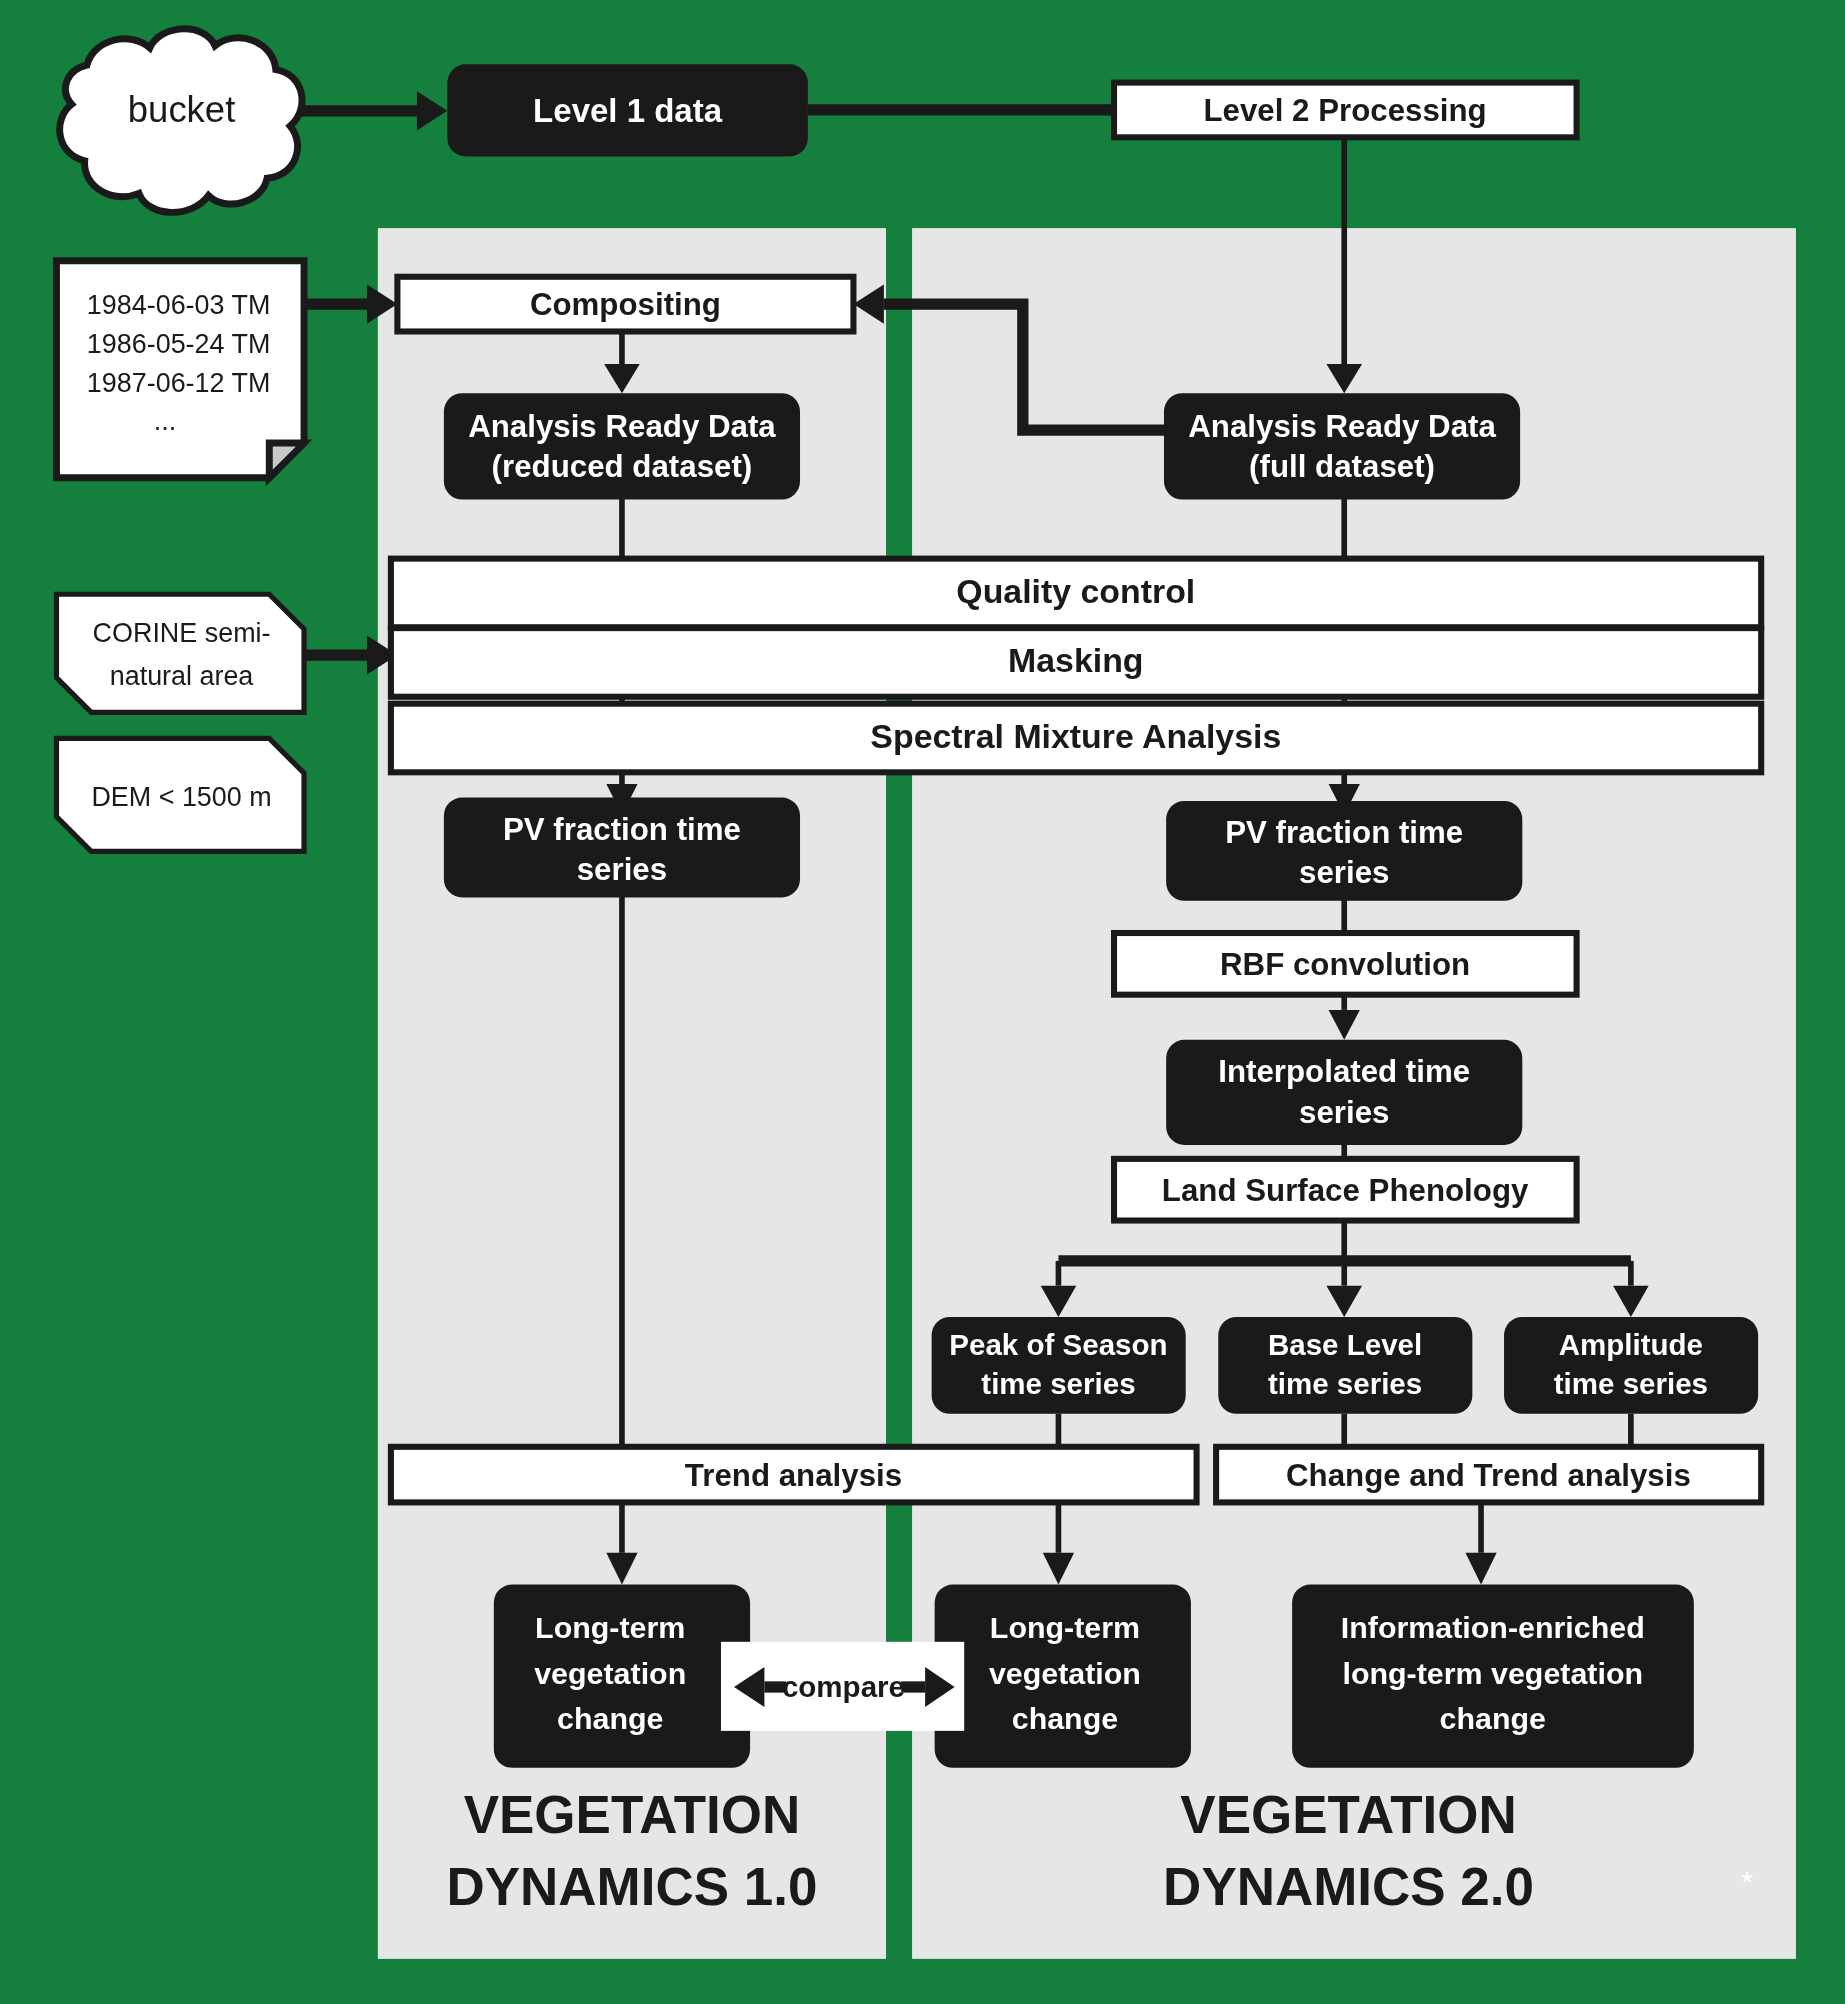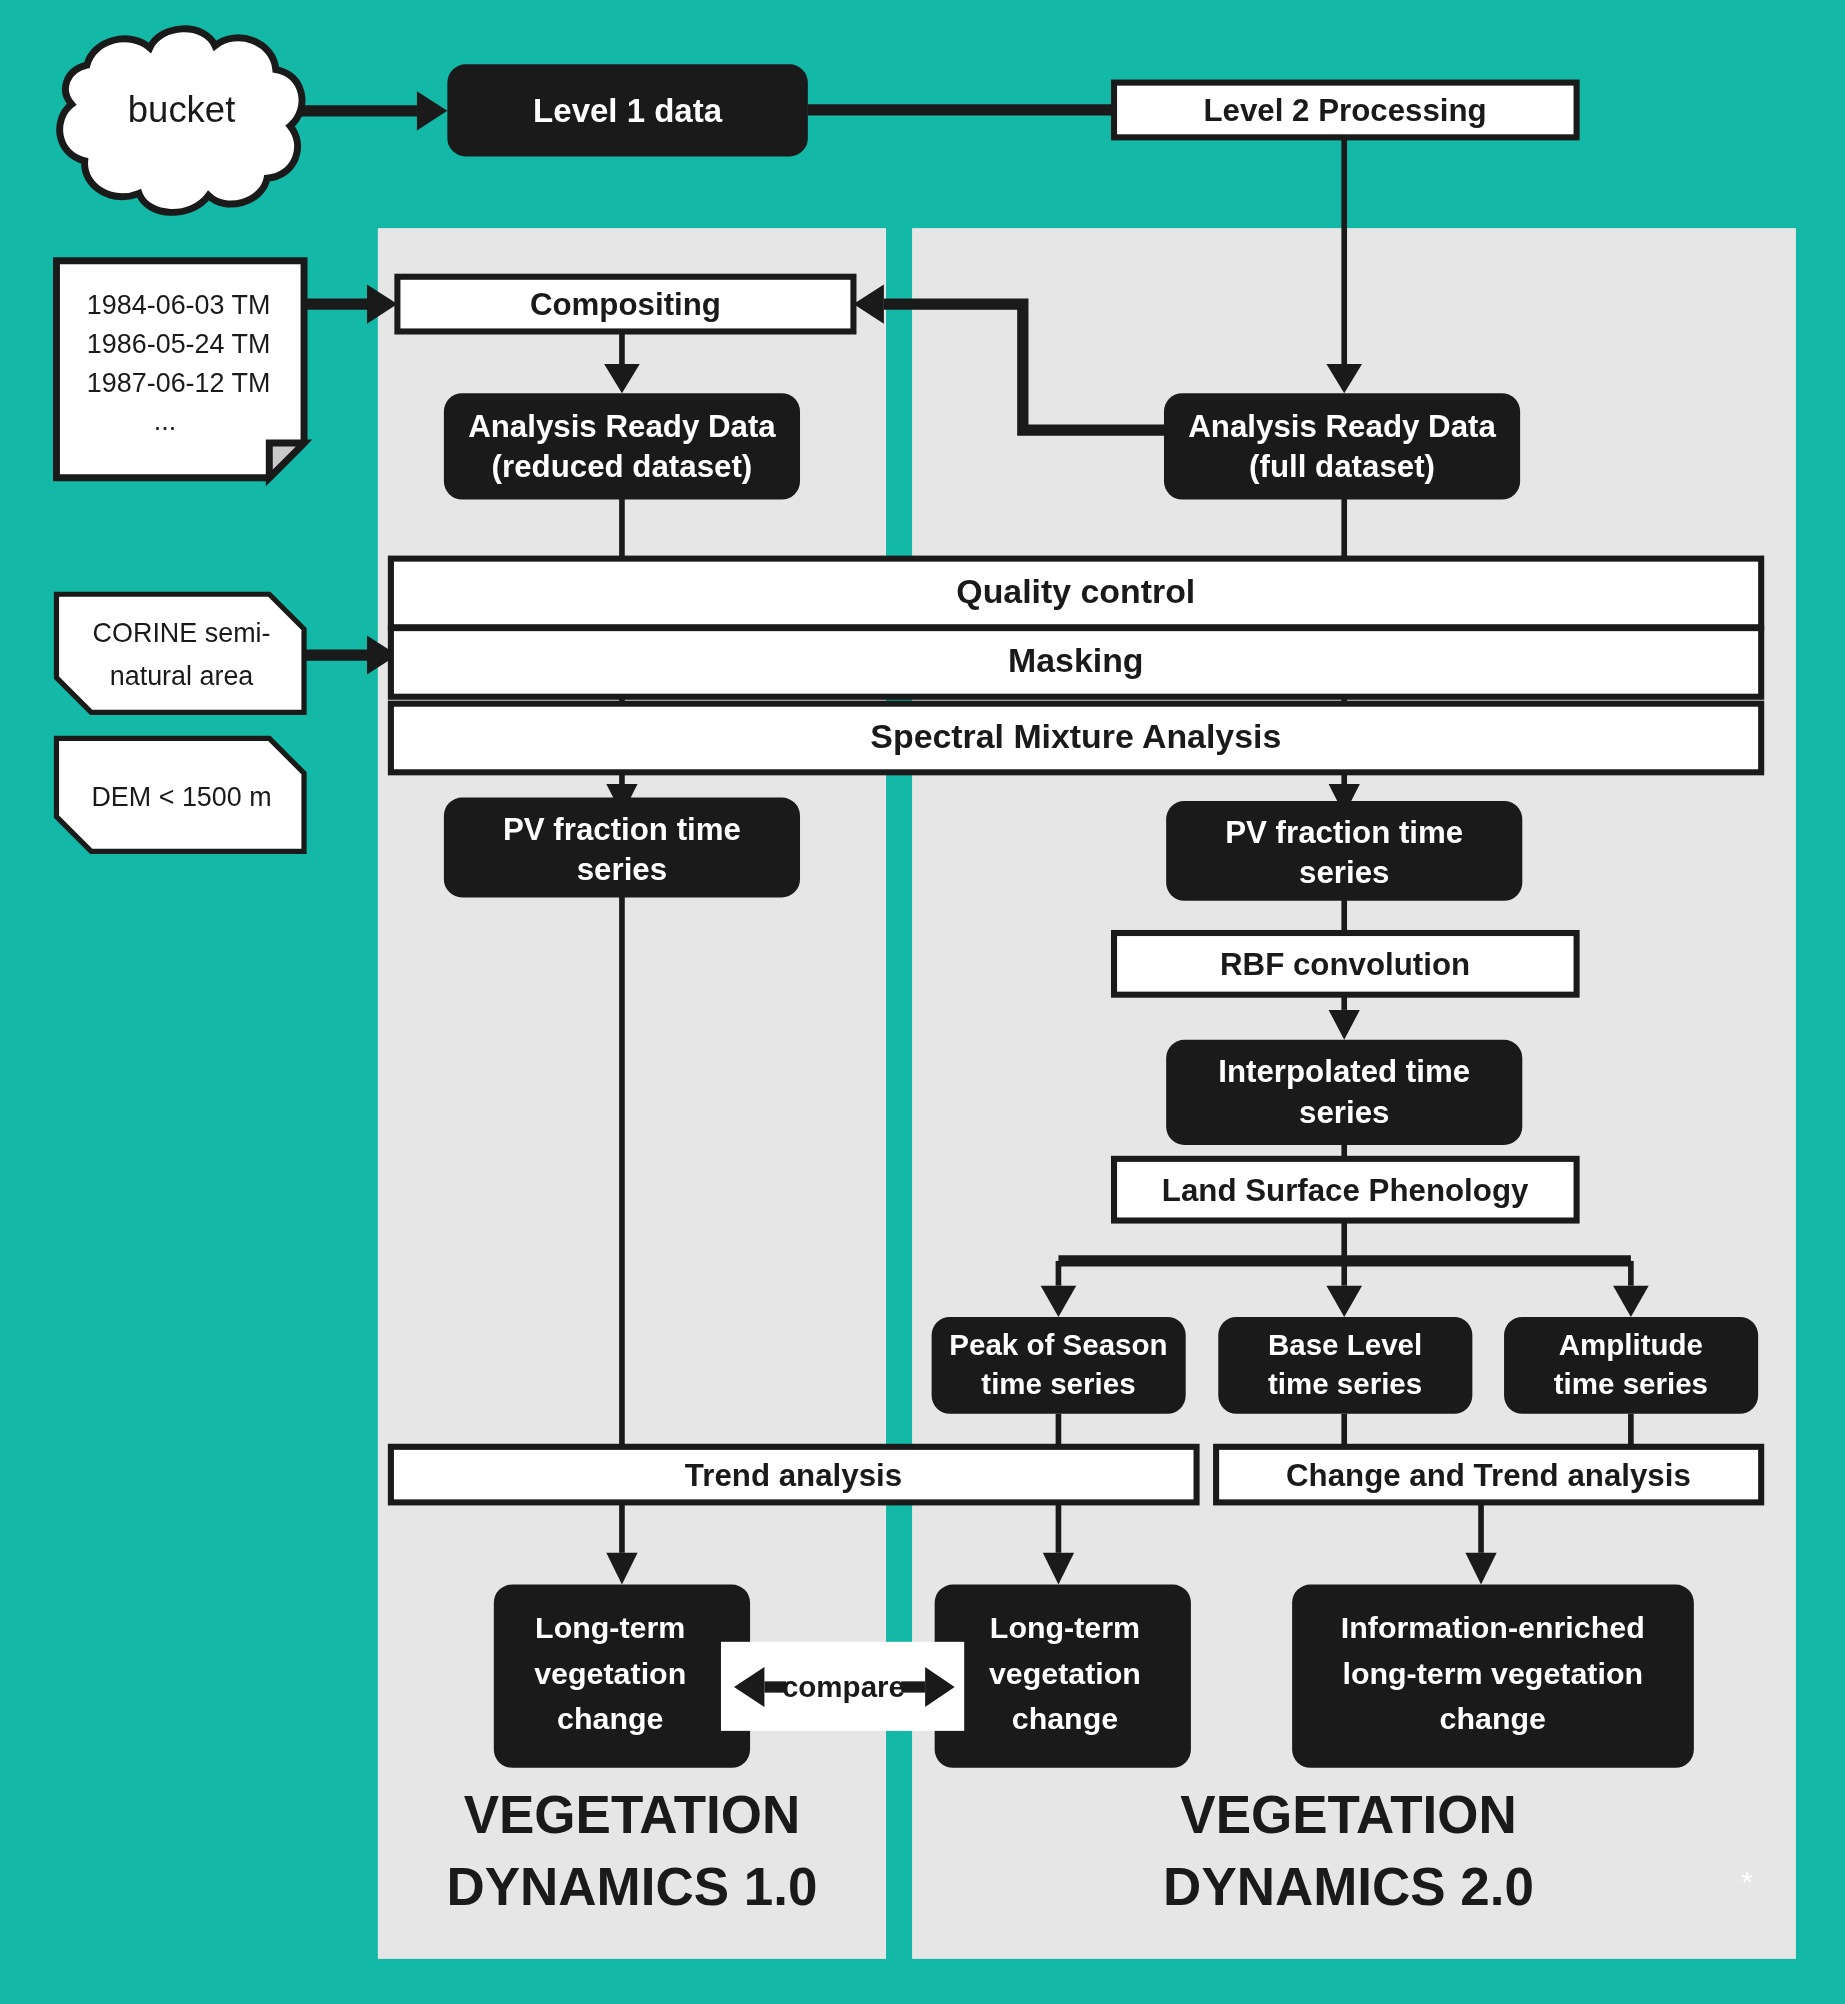--- a/index.html
+++ b/index.html
@@ -1,17 +1,17 @@
 <!DOCTYPE html>
 <html style="font-size:7px"><head>
 <meta charset="utf-8">
 <style>
   html,body{margin:0;padding:0;background:#ffffff;}
   body{font-family:"Liberation Sans", sans-serif;}
-  #stage{position:relative;width:1845px;height:2005px;background:#14b8a6;overflow:hidden;}
+  #stage{position:relative;width:1845px;height:2005px;background:#15803d;overflow:hidden;}
   svg{position:absolute;left:0;top:0;width:1845px;height:2005px;}
   .panel{fill:#e6e6e6;}
   .darkbox{fill:#1a1a1a;}
   .whitebox{fill:#ffffff;stroke:#1a1a1a;stroke-width:14;}
   .shapeline{fill:#ffffff;stroke:#1a1a1a;stroke-width:12;}
   .conn{stroke:#1a1a1a;stroke-width:13;fill:none;}
   .connthick{stroke:#1a1a1a;stroke-width:26;fill:none;}
   .ahead{fill:#1a1a1a;}
   text{font-family:"Liberation Sans", sans-serif;}
   .t-dark{fill:#ffffff;font-weight:bold;}

